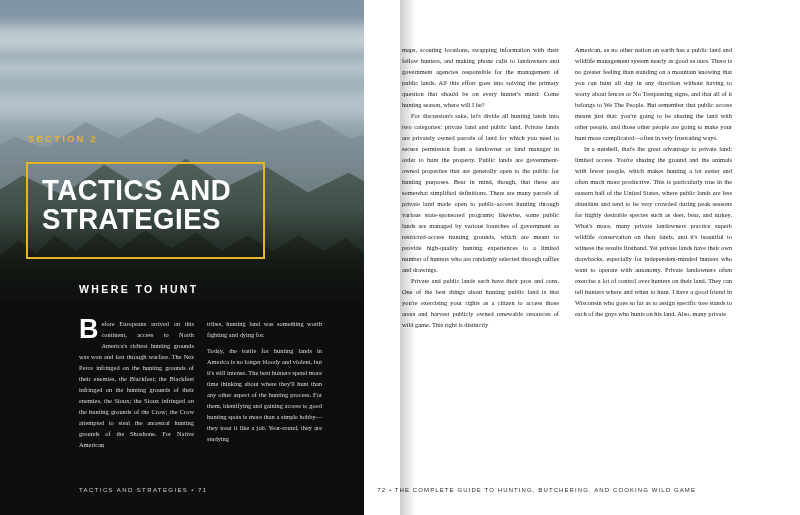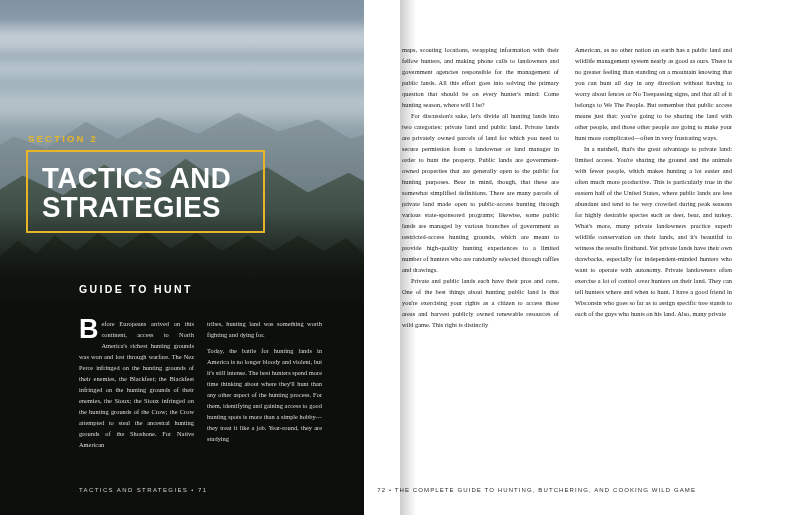--- a/index.html
+++ b/index.html
@@ -80,23 +80,23 @@
   .section-label {
     position: absolute; left: 28px; top: 133px;
     color: #e7b528;
     font-family: "Liberation Sans", sans-serif;
     font-weight: 700;
     font-size: 9.5px;
     letter-spacing: 2.2px;
     z-index: 6;
   }
   .title-box {
-    position: absolute; left: 26px; top: 150px;
+    position: absolute; left: 26px; top: 162px;
     border: 2.5px solid #e7b528;
-    padding: 12px 16px 10px 14px;
+    padding: 12px 16px 24px 14px;
     z-index: 6;
   }
   .title-box .tl {
     font-family: "Liberation Sans", sans-serif;
     font-weight: 700;
     color: #ffffff;
     font-size: 30px;
     line-height: 0.95;
     letter-spacing: .5px;
     text-transform: uppercase;
@@ -195,21 +195,21 @@
     </div>
     <div class="left-dark"></div>
 
     <div class="section-label">SECTION 2</div>
 
     <div class="title-box">
       <div class="tl">TACTICS AND</div>
       <div class="tl">STRATEGIES</div>
     </div>
 
-    <div class="subhead">GUIDE TO HUNT</div>
+    <div class="subhead">WHERE TO HUNT</div>
 
     <div class="left-cols">
       <div class="col">
         <p><span class="dropcap">B</span><span>efore Europeans arrived on this continent, access to North America's richest hunting grounds was won and lost through warfare. The Nez Perce infringed on the hunting grounds of their enemies, the Blackfeet; the Blackfeet infringed on the hunting grounds of their enemies, the Sioux; the Sioux infringed on the hunting grounds of the Crow; the Crow attempted to steal the ancestral hunting grounds of the Shoshone. For Native American</span></p>
       </div>
       <div class="col">
         <p>tribes, hunting land was something worth fighting and dying for.</p>
         <p>Today, the battle for hunting lands in America is no longer bloody and violent, but it's still intense. The best hunters spend more time thinking about where they'll hunt than any other aspect of the hunting process. For them, identifying and gaining access to good hunting spots is more than a simple hobby—they treat it like a job. Year-round, they are studying</p>
       </div>
     </div>

